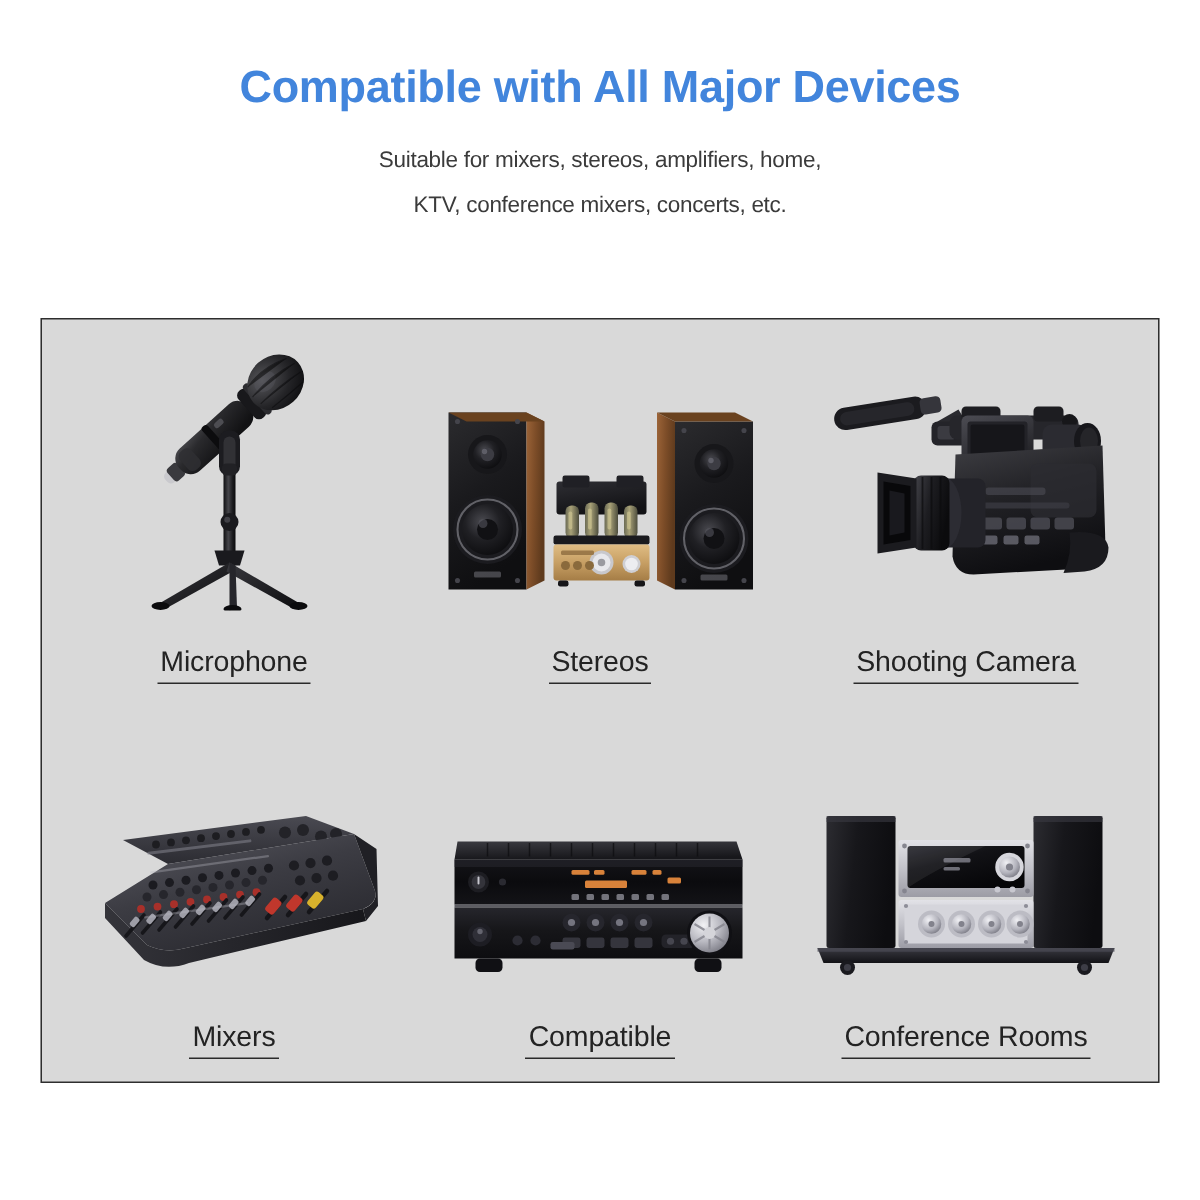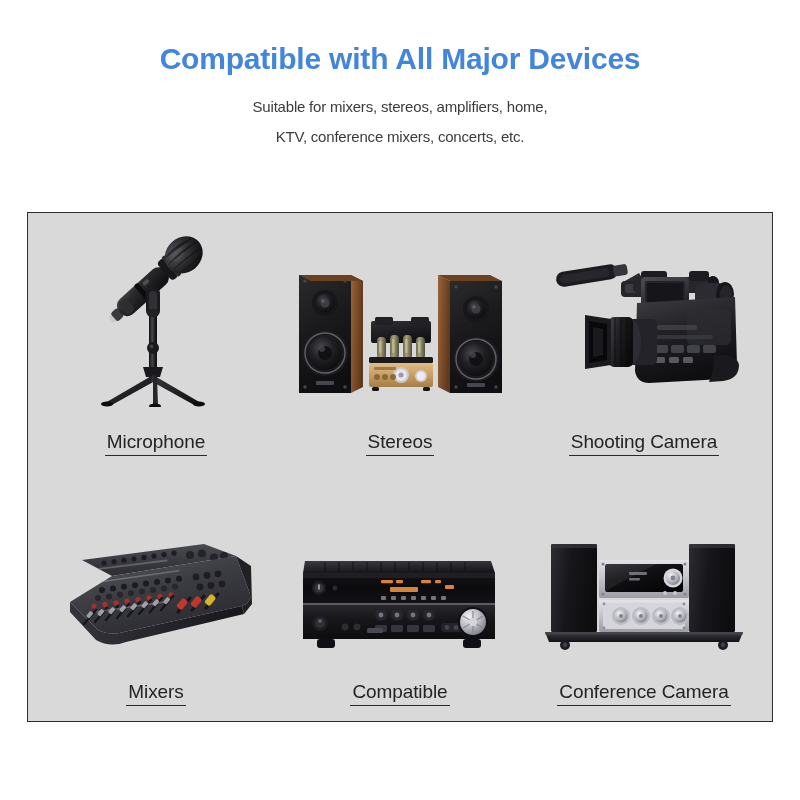--- a/index.html
+++ b/index.html
@@ -760,18 +760,18 @@
 
             <path d="M8 100 L206 100 L202 110 L12 110 Z" fill="url(#plinth)"></path>
             <rect x="8" y="100" width="198" height="2.5" fill="#4c4c55" opacity="0.7"></rect>
 
             <circle cx="28" cy="113" r="5" fill="#1a1a1f"></circle>
             <circle cx="28" cy="113" r="2.4" fill="#3d3d46"></circle>
             <circle cx="186" cy="113" r="5" fill="#1a1a1f"></circle>
             <circle cx="186" cy="113" r="2.4" fill="#3d3d46"></circle>
           </svg>
         </div>
-        <div class="caption">Conference Camera</div>
+        <div class="caption">Conference Rooms</div>
       </div>
 
     </div>
   </div>
 </div>
 
 </body></html>

